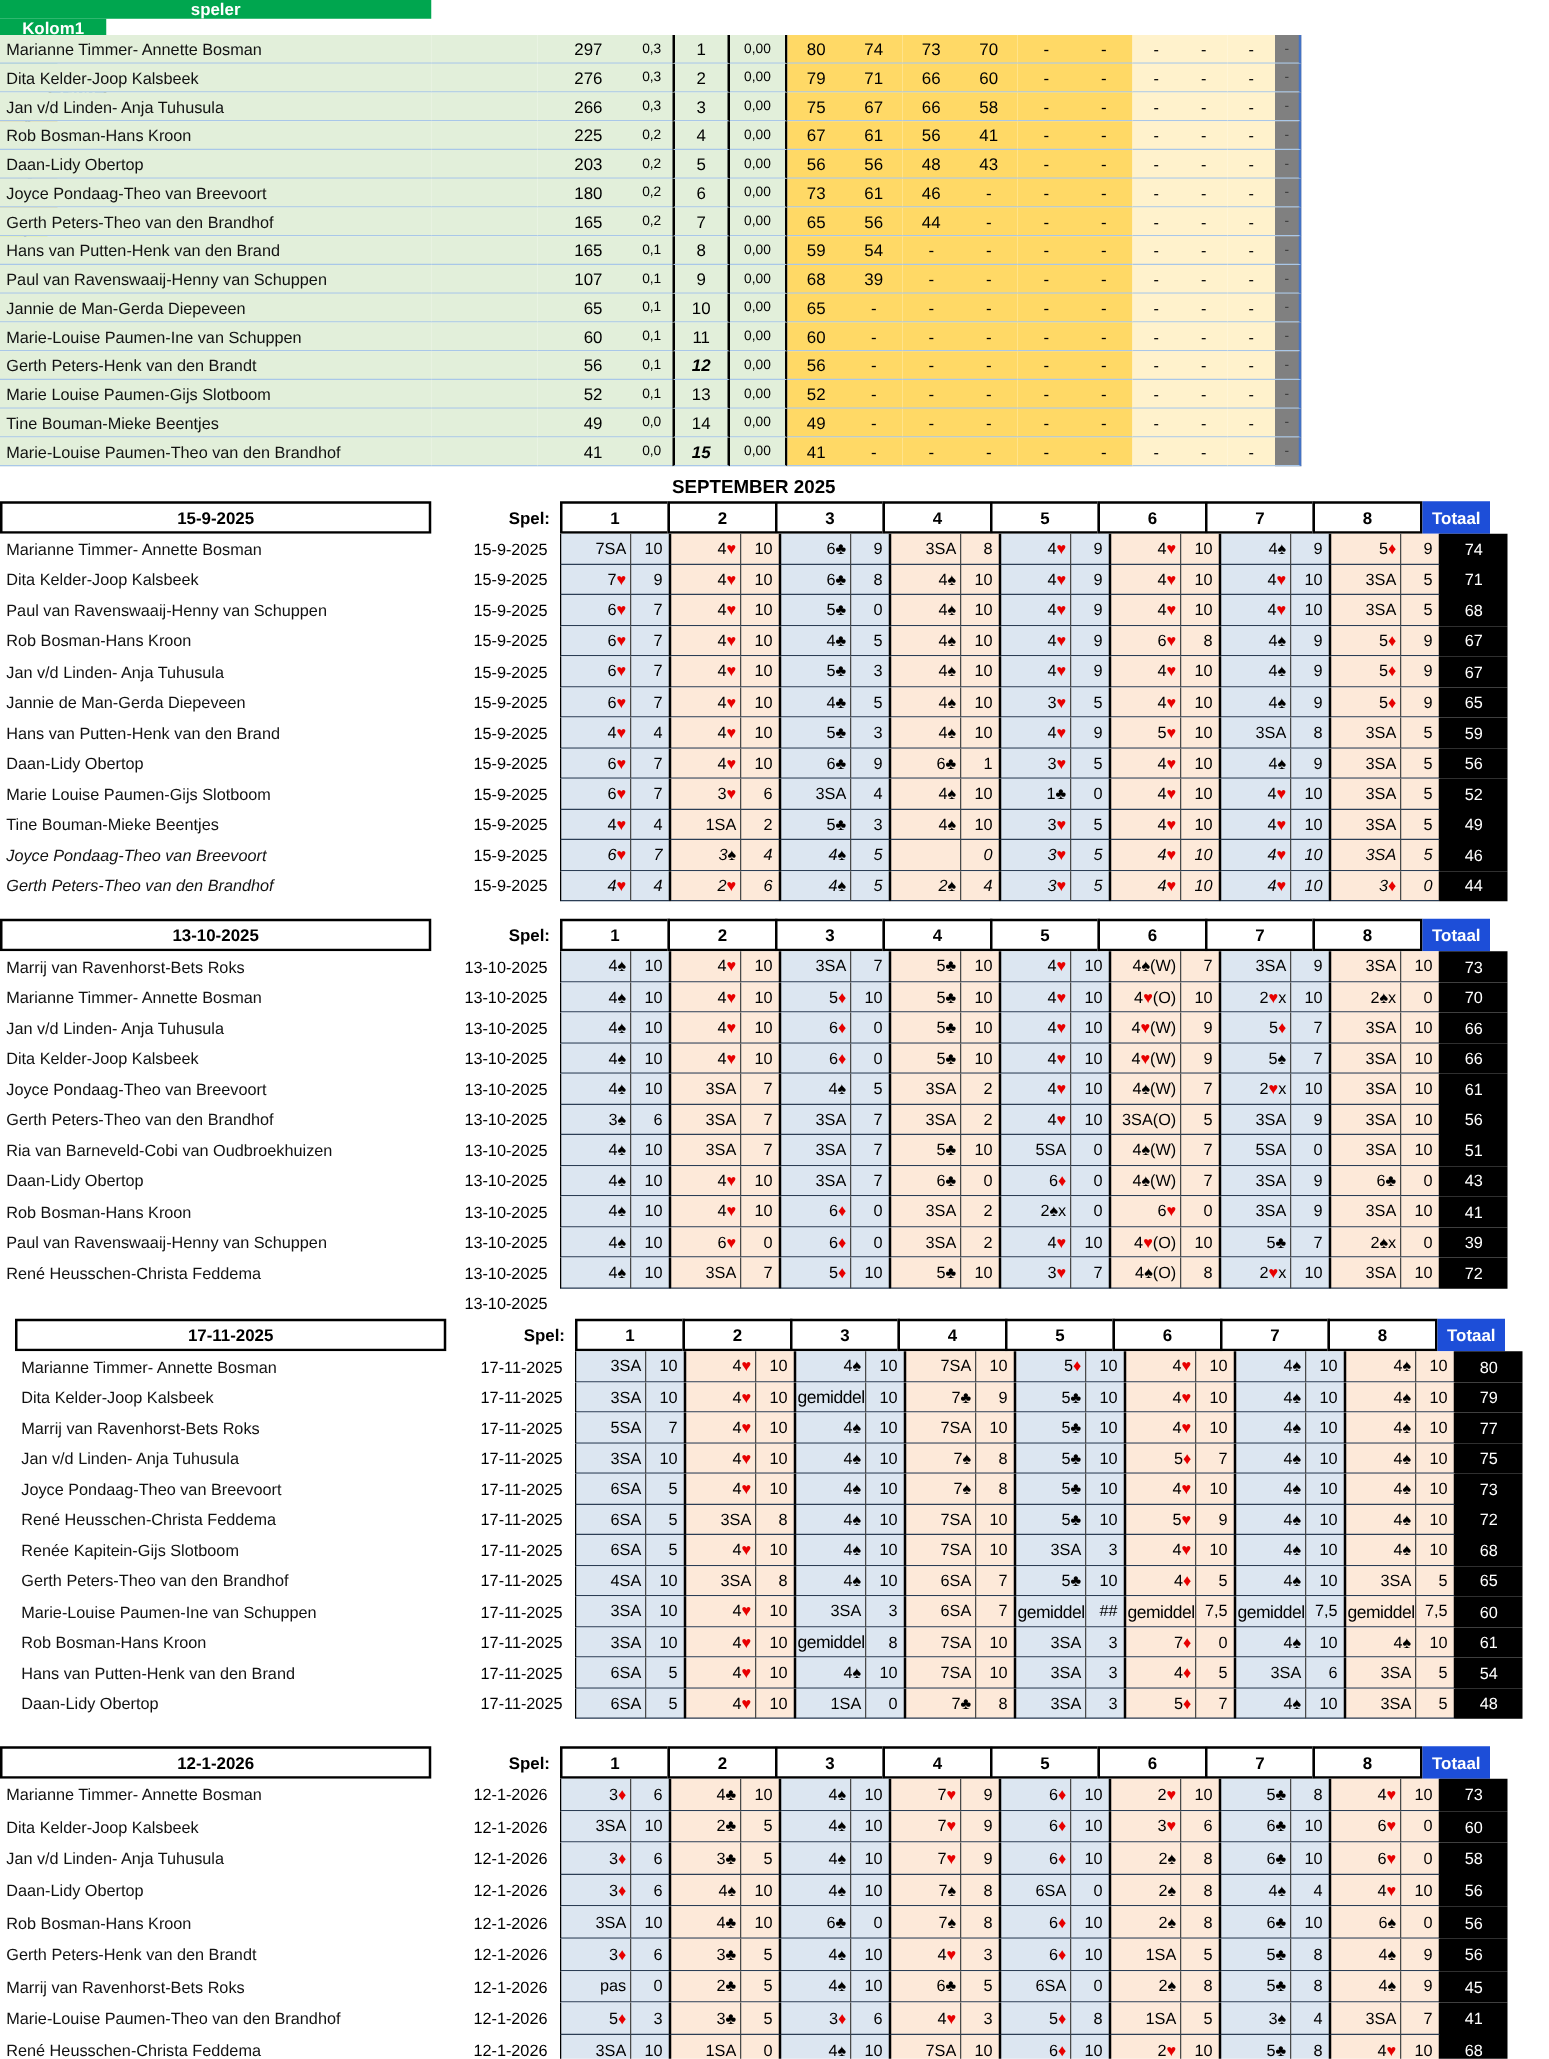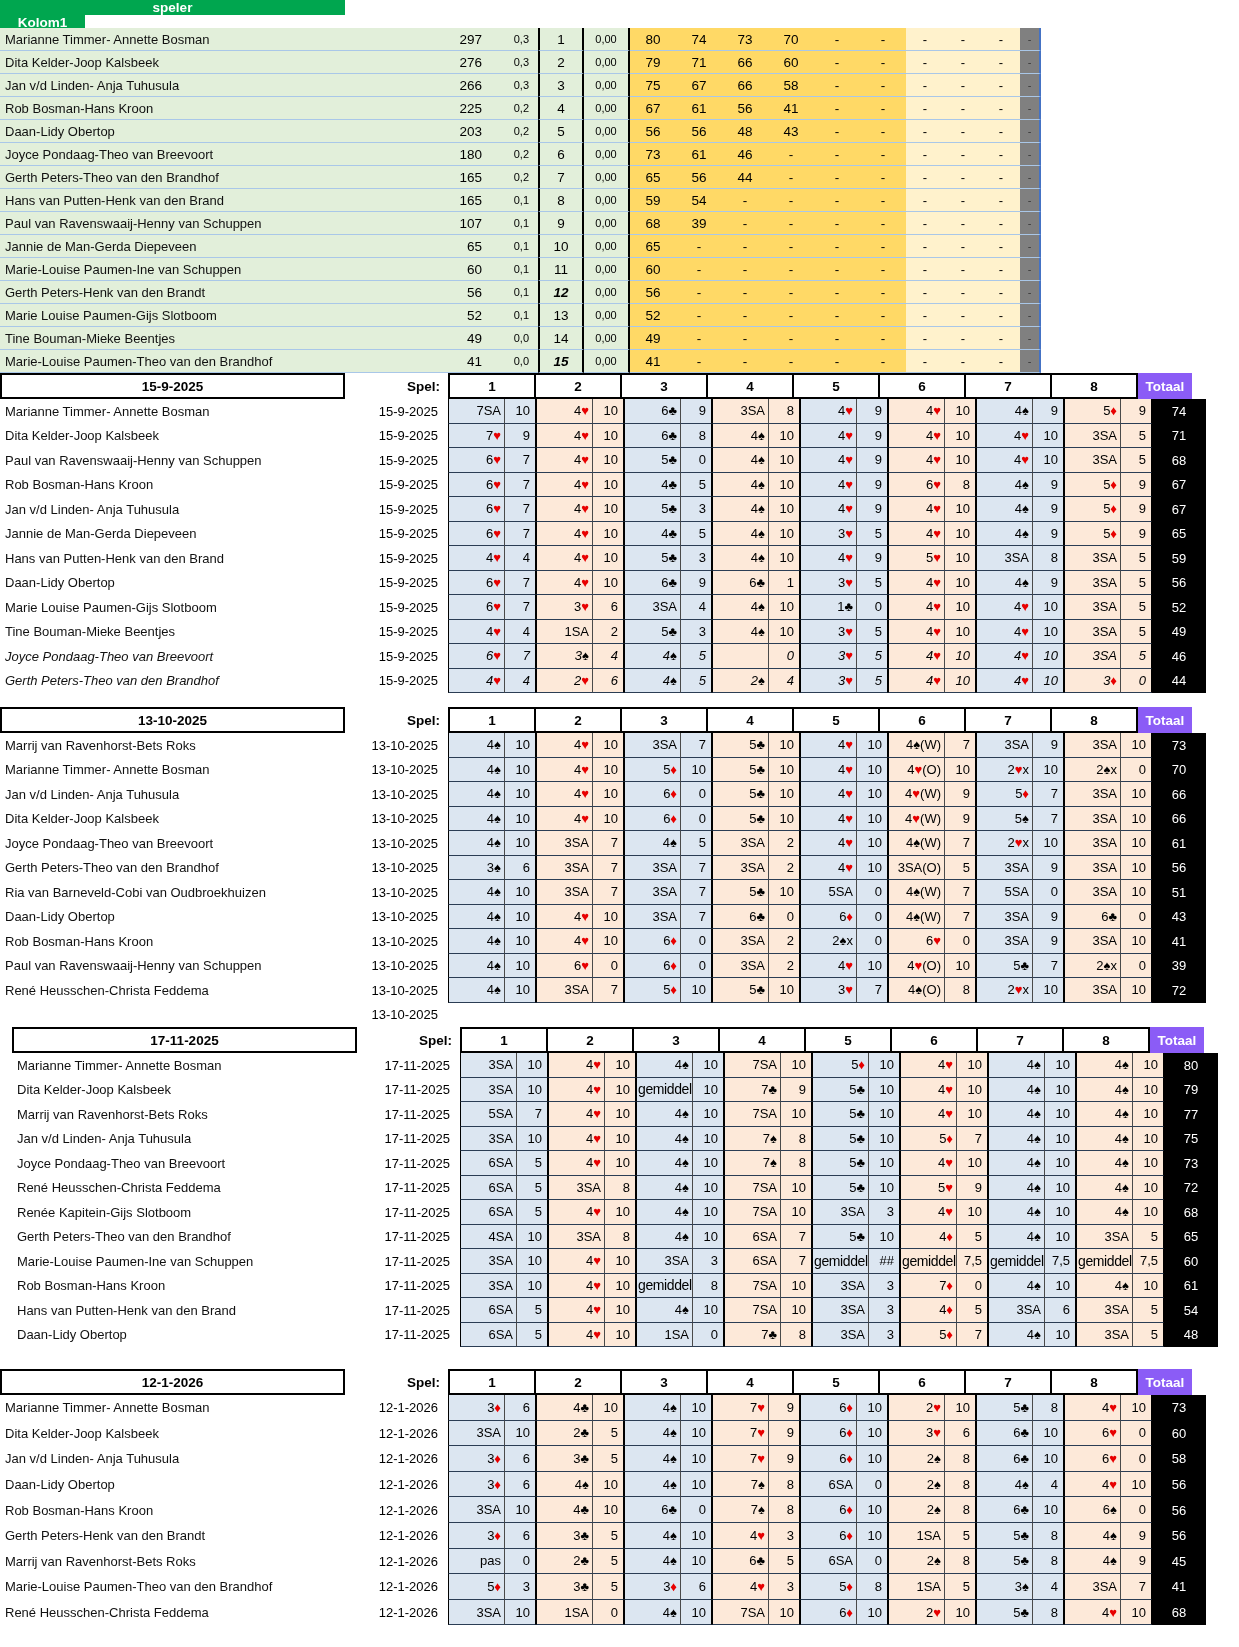--- a/index.html
+++ b/index.html
@@ -36,21 +36,21 @@
   .month-title{width:1206px;text-align:center;font-weight:bold;font-size:15px;margin:8px 0 2px 0;height:18px;}
   
   .sec2{margin-top:14px;}
   .sec3{margin-top:0px;padding-left:12px;}
   .sec4{margin-top:22px;}
   .sec-head{height:26px;font-weight:bold;font-size:13.5px;}
   .hd-date{width:345px;border:2px solid #000;justify-content:center;background:#fff;}
   .hd-spel{width:103px;justify-content:flex-end;padding-right:8px;}
   .hd-num{width:88px;border:2px solid #000;justify-content:center;background:#fff;}
   .hd-num + .hd-num{margin-left:-2px;}
-  .hd-tot{width:54px;background:#8b5cf6;color:#fff;justify-content:center;}
+  .hd-tot{width:54px;background:#1d4ed8;color:#fff;justify-content:center;}
   .sec-row{height:24.5px;font-size:13px;}
   .sec4 .sec-row{height:25.6px;}
   .sname{width:345px;justify-content:flex-start;padding-left:5px;background:#fff;color:#111;}
   .sdate{width:103px;justify-content:flex-end;padding-right:10px;background:#fff;}
   .ct{width:56px;justify-content:flex-end;padding-right:3px;border-left:1px solid #000;border-bottom:1px solid #2b3d54;}
   .scv{width:32px;justify-content:flex-end;padding-right:5px;border-left:1px solid #4a4a4a;border-right:1px solid #000;border-bottom:1px solid #2b3d54;}
   .odd{background:#DCE6F1;}
   .even{background:#FDE9D9;}
   .stot{width:54px;background:#000;color:#fff;justify-content:center;}
   .sm{font-size:14px;justify-content:flex-start;padding-left:1px;letter-spacing:-0.4px;}
@@ -345,20 +345,21 @@
         <div class="c w-g g">-</div>
         <div class="c w-g g">-</div>
         <div class="c w-g g">-</div>
         <div class="c w-g g">-</div>
         <div class="c w-y y">-</div>
         <div class="c w-y y">-</div>
         <div class="c w-y y">-</div>
         <div class="c w-gr gr">-</div>
       </div>
     </div>
+  <div class="month-title">SEPTEMBER 2025</div>
   <div id="sections">
       <div class="sec1">
         <div class="row sec-head">
           <div class="c hd-date">15-9-2025</div>
           <div class="c hd-spel">Spel:</div>
           <div class="c hd-num">1</div>
           <div class="c hd-num">2</div>
           <div class="c hd-num">3</div>
           <div class="c hd-num">4</div>
           <div class="c hd-num">5</div>

